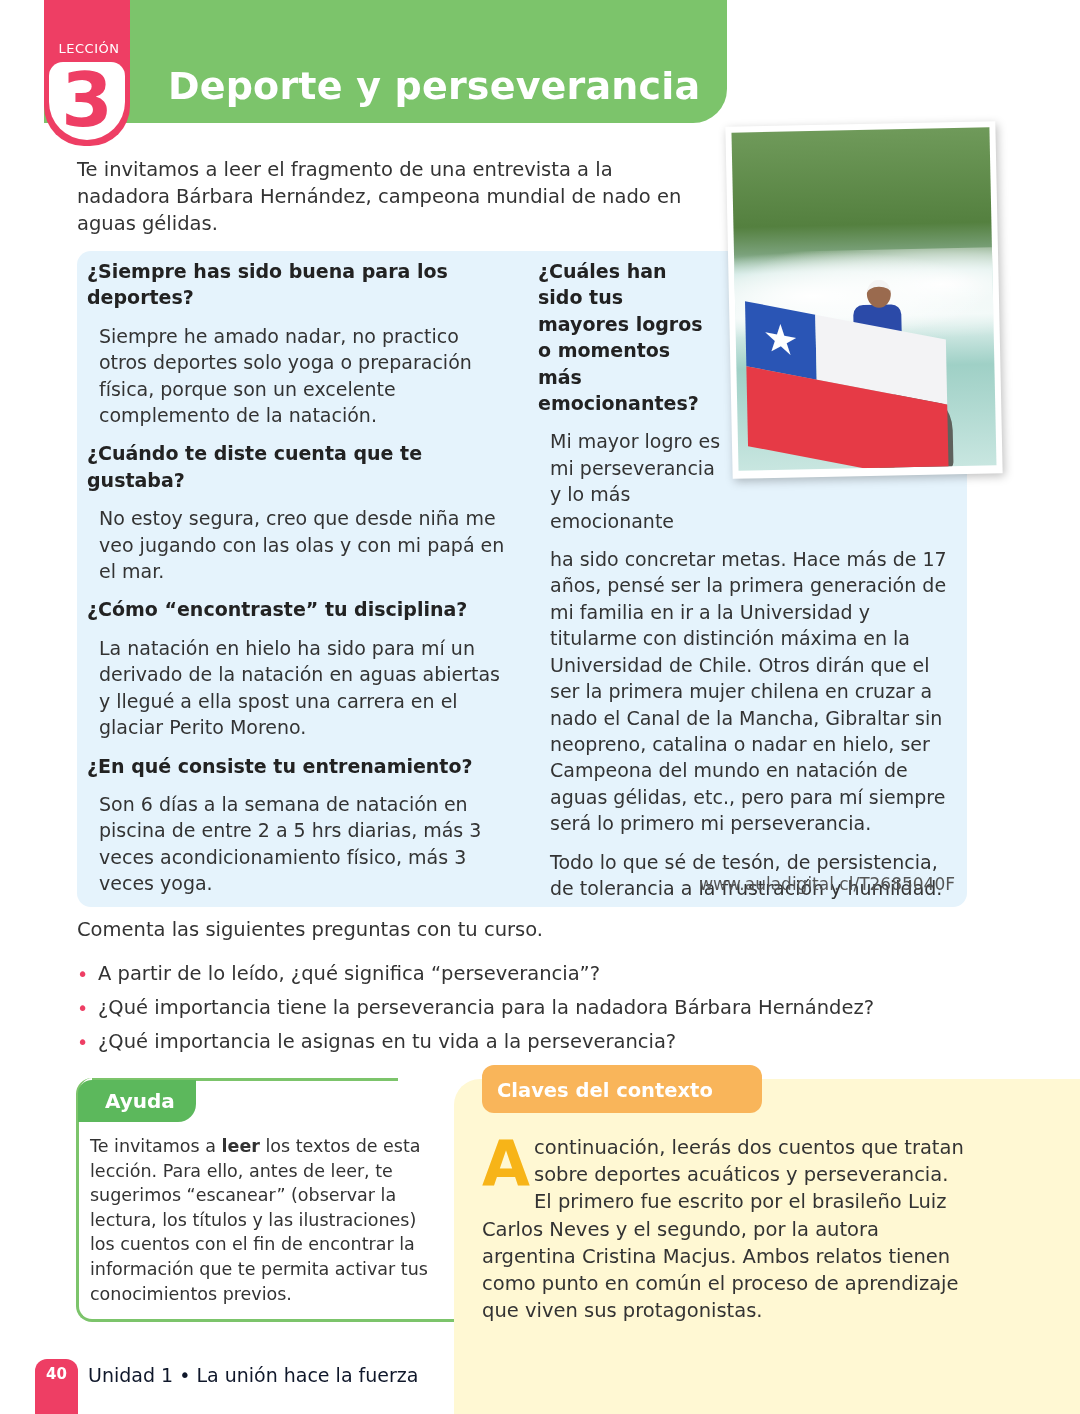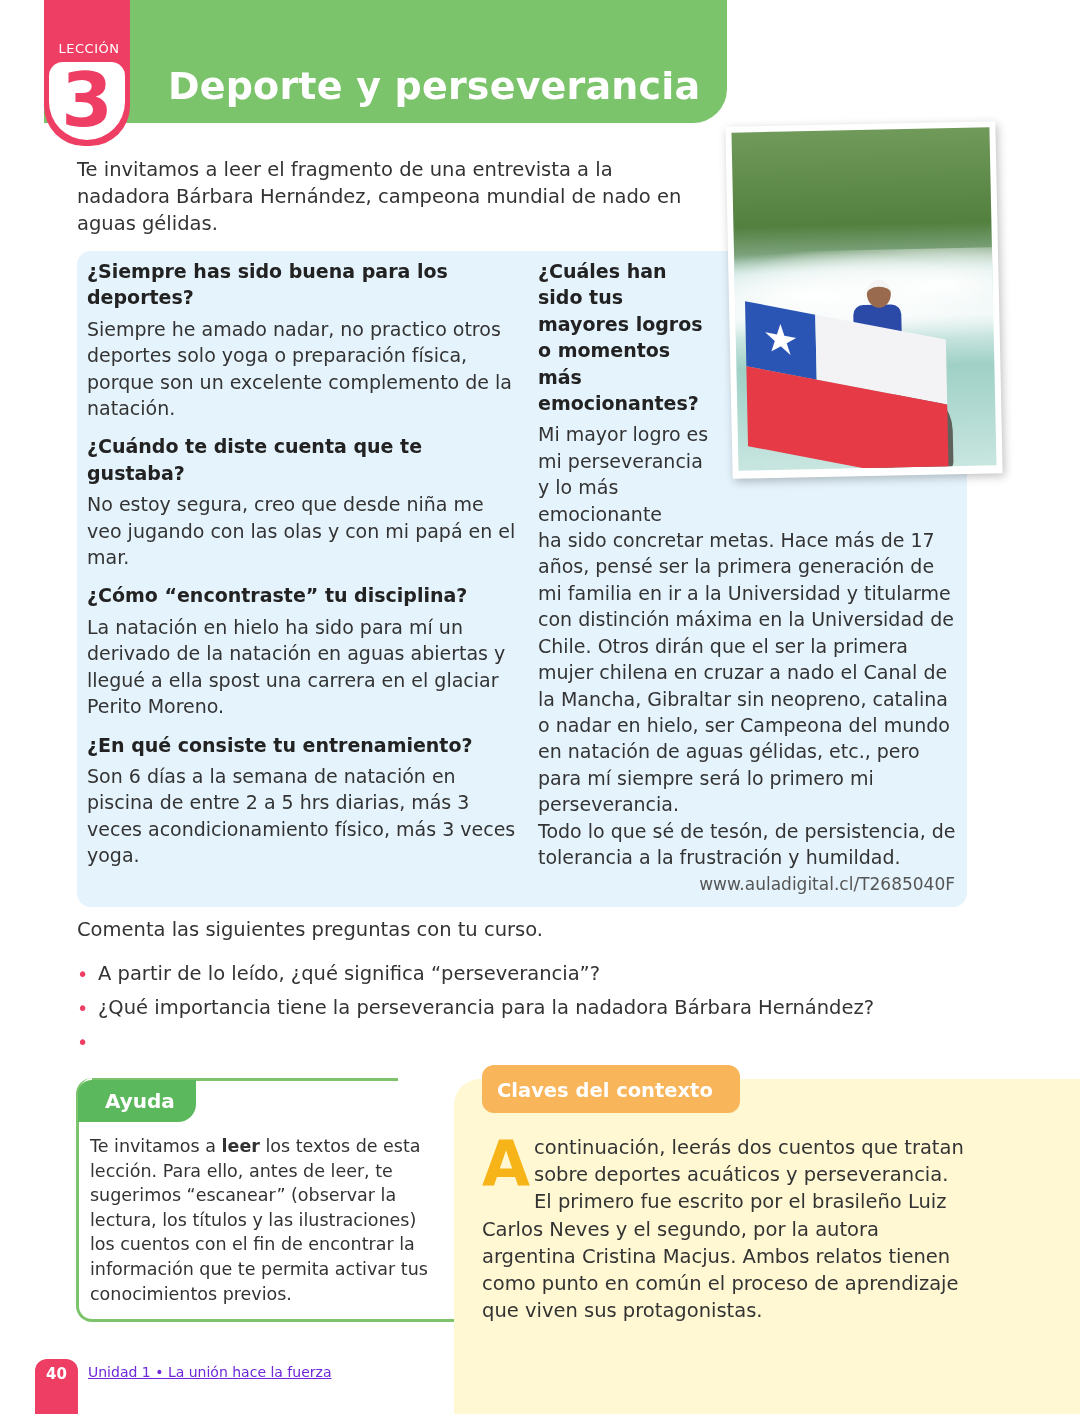--- a/index.html
+++ b/index.html
@@ -41,21 +41,21 @@
   
   .interview-box {
     position: absolute; left: 77px; top: 251px; width: 890px; height: 656px;
     background: #e5f3fc; border-radius: 14px;
   }
   .col { position: absolute; font-size: 19px; line-height: 26.4px; color: #333; }
   .col-left { left: 87px; top: 258px; width: 430px; }
   .col-right { left: 538px; top: 258px; width: 425px; }
   .q { font-weight: bold; color: #222; margin-top: 12px; margin-bottom: 5px; }
   .q:first-child { margin-top: 0; }
-  .a { margin: 0; }
+  .a { margin: 12px; }
   .q-right-narrow { width: 175px; }
   .a-right-narrow { width: 180px; }
   .source-url {
     position: absolute; right: 125px; top: 874px; font-size: 17px; color: #555;
   }
 
   
   .photo-frame {
     position: absolute; left: 729px; top: 124px; width: 270px; height: 352px;
     background: #ffffff; transform: rotate(-1.2deg);
@@ -100,40 +100,40 @@
     position: absolute; left: 90px; top: 1134px; width: 350px;
     font-size: 17.5px; line-height: 24.6px; color: #333;
   }
 
   
   .claves-box {
     position: absolute; left: 454px; top: 1079px; width: 626px; height: 335px;
     background: #fff8d3; border-radius: 26px 0 0 0;
   }
   .claves-tab {
-    position: absolute; left: 482px; top: 1065px; width: 258px; height: 48px;
+    position: absolute; left: 482px; top: 1065px; width: 280px; height: 48px;
     background: #f9b55a; border-radius: 12px;
     color: #ffffff; font-size: 19.5px; font-weight: bold; padding-left: 15px; line-height: 52px;
   }
   .claves-text {
     position: absolute; left: 482px; top: 1134px; width: 490px;
     font-size: 19.5px; line-height: 27.2px; color: #333;
   }
   .dropcap {
     float: left; color: #f7b418; font-size: 62px; line-height: 50px; font-weight: bold;
     margin-right: 4px; margin-top: 5px;
   }
 
   
   .page-num {
     position: absolute; left: 35px; top: 1359px; width: 43px; height: 55px;
     background: #ee3e64; border-radius: 12px 12px 0 0;
     color: #ffffff; font-size: 15px; font-weight: bold; text-align: center; line-height: 30px;
   }
-  .footer-text { position: absolute; left: 88px; top: 1364px; font-size: 14px; color: #6d28d9; text-decoration: underline; }
+  .footer-text { position: absolute; left: 88px; top: 1364px; font-size: 19px; color: #0f172a; }
 </style>
 </head>
 <body>
 
 <div class="header-bar"></div>
 <div class="lesson-tab"></div>
 <div class="lesson-label">LECCIÓN</div>
 <div class="lesson-shield"></div>
 <div class="lesson-number">3</div>
 <h1 class="page-title">Deporte y perseverancia</h1>
@@ -183,20 +183,21 @@
   <li>
     <span class="bullet-dot">•</span>
     <span>A partir de lo leído, ¿qué significa “perseverancia”?</span>
   </li>
   <li>
     <span class="bullet-dot">•</span>
     <span>¿Qué importancia tiene la perseverancia para la nadadora Bárbara Hernández?</span>
   </li>
   <li>
     <span class="bullet-dot">•</span>
+    <span>¿Qué importancia le asignas en tu vida a la perseverancia?</span>
   </li>
 </ul>
 
 <div class="ayuda-box"></div>
 <div class="ayuda-topline"></div>
 <div class="ayuda-tab">Ayuda</div>
 <p class="ayuda-text"><span>Te invitamos a </span><b>leer</b><span> los textos de esta lección. Para ello, antes de leer, te sugerimos “escanear” (observar la lectura, los títulos y las ilustraciones) los cuentos con el fin de encontrar la información que te permita activar tus conocimientos previos.</span></p>
 
 <div class="claves-box"></div>
 <div class="claves-tab">Claves del contexto</div>

